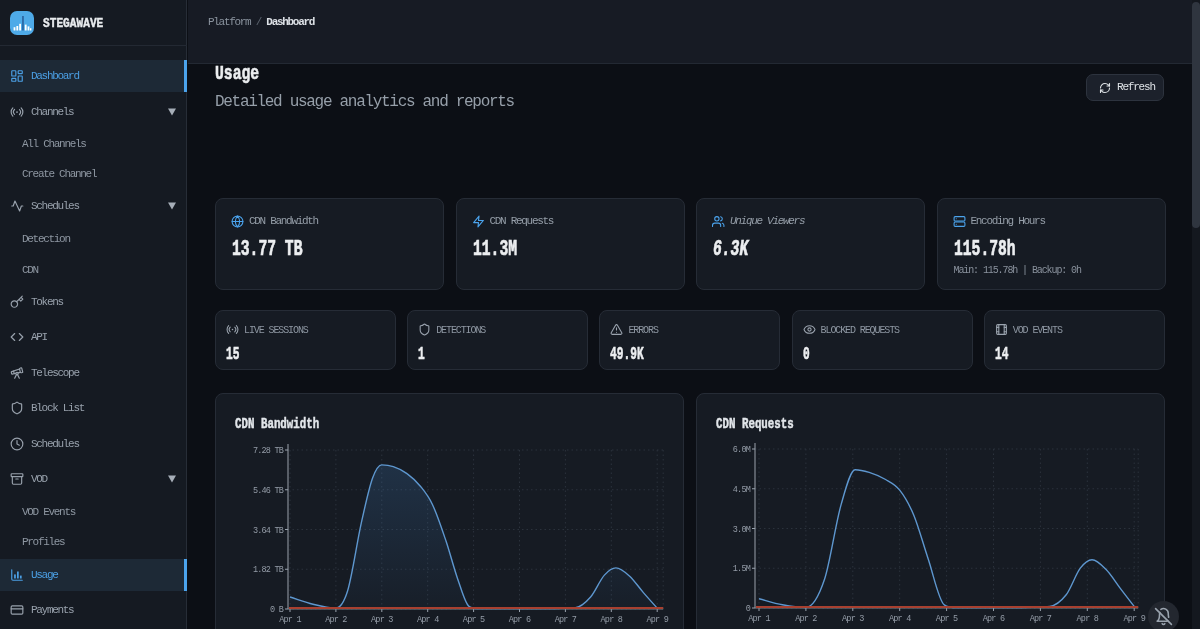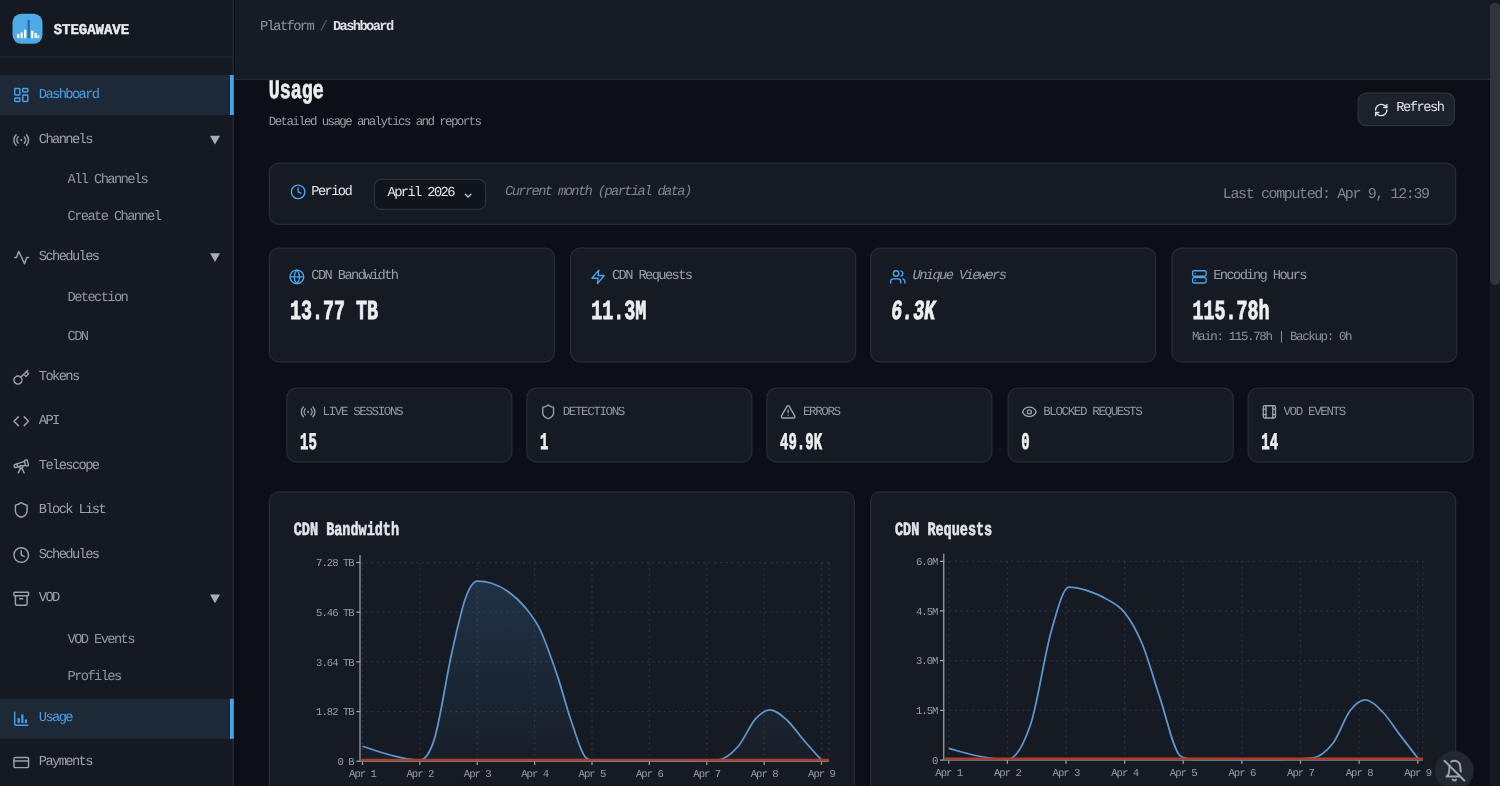--- a/index.html
+++ b/index.html
@@ -8,34 +8,34 @@
 
 
 #sidebar { position:absolute; left:0; top:0; width:187px; height:629px; background:#151a22; border-right:1px solid #272d37; }
 #logo { position:absolute; left:0; top:0; width:187px; height:46px; border-bottom:1px solid #232933; }
 #logobox { position:absolute; left:10px; top:11px; width:24px; height:24px; background:#4eaae8; border-radius:7px; }
 #logotxt { position:absolute; left:43px; top:17px; font-family:"Liberation Mono",monospace; font-weight:bold; font-size:12px; color:#e8ebee; transform:scaleX(.93); transform-origin:left center; -webkit-text-stroke:0.4px #e8ebee; }
 .nav { position:absolute; left:0; width:187px; height:32px; color:#98a1ac; font-size:11px; letter-spacing:-1.3px; }
 .nav .txt { position:absolute; left:31px; top:50%; transform:translateY(-50%); white-space:nowrap; }
 .nav .ic { position:absolute; left:10px; top:50%; transform:translateY(-50%); width:14px; height:14px; }
 .nav .car { position:absolute; right:11px; top:50%; transform:translateY(-50%); width:0; height:0; border-left:4.5px solid transparent; border-right:4.5px solid transparent; border-top:7px solid #a6aeb8; }
-.sub .txt { left:22px;margin-left:32px; }
+.sub .txt { left:22px; }
 .sub { color:#8e97a2; }
 .nav.active { background:#1d2936; border-right:3px solid #4ba3ec; color:#4b9fe4; }
 .nav.active .txt { color:#4b9fe4; }
 
 
 #topbar { position:absolute; left:188px; top:0; width:1012px; height:64px; background:#171b24; border-bottom:1px solid #232933; }
 #crumb { position:absolute; left:20px; top:16px; font-size:11px; letter-spacing:-1.3px; color:#8b949f; }
 #crumb b { color:#dde1e6; font-weight:bold; }
 
 
 #main { position:absolute; left:188px; top:47px; width:1012px; height:582px; }
 h1 { position:absolute; left:27px; top:15px; font-family:"Liberation Mono",monospace; font-weight:bold; font-size:21px; color:#eceef0; transform:scaleX(.7); transform-origin:left center; -webkit-text-stroke:0.6px #eceef0; }
-#subtitle { position:absolute; left:27px; top:46px; font-size:10px; letter-spacing:-1.3px; color:#969fa9; }
+#subtitle { position:absolute; left:27px; top:46px; font-size:16px; letter-spacing:-1.3px; color:#969fa9; }
 #refresh { position:absolute; left:898px; top:27px; width:78px; height:27px; background:#1c212b; border:1px solid #2d333e; border-radius:7px; color:#dfe3e7; font-size:11px; letter-spacing:-1.2px; }
 #refresh svg { position:absolute; left:12px; top:7px; }
 #refresh span { position:absolute; left:30px; top:6px; }
 
 .card { position:absolute; background:#161b23; border:1px solid #262c36; border-radius:8px; }
 
 
 #period { left:27px; top:83px; width:950px; height:50px; }
 #period .lbl { position:absolute; left:33px; top:17px; font-size:11px; letter-spacing:-1.3px; color:#e4e7ea; }
 #dd { position:absolute; left:83px; top:12px; width:90px; height:25px; background:#10141b; border:1px solid #2c323d; border-radius:6px; color:#e4e7ea; font-size:11px; letter-spacing:-1.3px; line-height:23px; padding-left:10px; }
@@ -44,21 +44,21 @@
 #lc { position:absolute; right:21px; top:17px; font-size:12px; letter-spacing:-1.1px; color:#7d8591; }
 
 
 .stat { width:229px; height:92px; }
 .stat .lab { position:absolute; left:33px; top:16px; font-size:11px; letter-spacing:-1.3px; color:#969fa9; white-space:nowrap; }
 .stat .lic { position:absolute; left:15px; top:16px; width:13px; height:13px; color:#4ba3ec; }
 .stat .val { position:absolute; left:16px; top:38px; font-weight:bold; font-size:22px; color:#eceef0; white-space:nowrap; transform:scaleX(.667); transform-origin:left top; -webkit-text-stroke:0.7px #eceef0; }
 .stat .sub2 { position:absolute; left:16px; top:66px; font-size:10px; letter-spacing:-1.1px; color:#8a929d; white-space:nowrap; }
 
 
-.mini { width:181px; height:60px;margin-left:14px; }
+.mini { width:181px; height:60px; }
 .mini .lab { position:absolute; left:28px; top:14px; font-size:10px; letter-spacing:-1.1px; color:#8e97a2; white-space:nowrap; }
 .mini .lic { position:absolute; left:10px; top:12px; width:13px; height:13px; color:#9aa3ae; }
 .mini .val { position:absolute; left:10px; top:32px; font-weight:bold; font-size:19px; color:#eceef0; transform:scaleX(.59); transform-origin:left top; -webkit-text-stroke:0.6px #eceef0; }
 
 
 .chart { width:469px; height:260px; }
 .chart .title { position:absolute; left:19px; top:22px; font-family:"Liberation Mono",monospace; font-weight:bold; font-size:15px; color:#e2e6ea; transform:scaleX(.72); transform-origin:left center; -webkit-text-stroke:0.5px #e2e6ea; }
 svg text { font-family:"Liberation Mono",monospace; font-size:8.5px; fill:#949ca7; letter-spacing:-0.8px; }
 
 #scroll { position:absolute; right:0; top:0; width:8px; height:629px; background:#14181f; }
@@ -208,32 +208,20 @@
   <div id="refresh">
       <svg width="12" height="12" viewBox="0 0 24 24" fill="none" stroke="#dfe3e7" stroke-width="2.2" stroke-linecap="round" stroke-linejoin="round">
         <path d="M3 12a9 9 0 0 1 9-9 9.75 9.75 0 0 1 6.74 2.74L21 8"></path>
         <path d="M21 3v5h-5"></path>
         <path d="M21 12a9 9 0 0 1-9 9 9.75 9.75 0 0 1-6.74-2.74L3 16"></path>
         <path d="M8 16H3v5"></path>
       </svg>
       <span>Refresh</span>
     </div>
 
-  <div class="card" id="period">
-    <svg style="position:absolute;left:16px;top:16px" width="13" height="13" viewBox="0 0 24 24" fill="none" stroke="#4ba3ec" stroke-width="2" stroke-linecap="round">
-        <circle cx="12" cy="12" r="10"></circle>
-        <path d="M12 6v6l4 2"></path>
-      </svg>
-    <div class="lbl">Period</div>
-    <div id="dd">April 2026<svg width="9" height="9" viewBox="0 0 24 24" fill="none" stroke="#c9ced4" stroke-width="2.6" stroke-linecap="round" stroke-linejoin="round">
-          <path d="m6 9 6 6 6-6"></path>
-        </svg></div>
-    <div id="cm">Current month (partial data)</div>
-    <div id="lc">Last computed: Apr 9, 12:39</div>
-  </div>
 
   <div id="stats">
       <div class="card stat" style="left:27px; top:151px;">
   <svg class="lic" viewBox="0 0 24 24" fill="none" stroke="currentColor" stroke-width="2" stroke-linecap="round" stroke-linejoin="round">
           <circle cx="12" cy="12" r="10"></circle>
           <path d="M12 2a14.5 14.5 0 0 0 0 20 14.5 14.5 0 0 0 0-20"></path>
           <path d="M2 12h20"></path>
         </svg>
   <div class="lab">CDN Bandwidth</div>
         <div class="val">13.77 TB</div>

